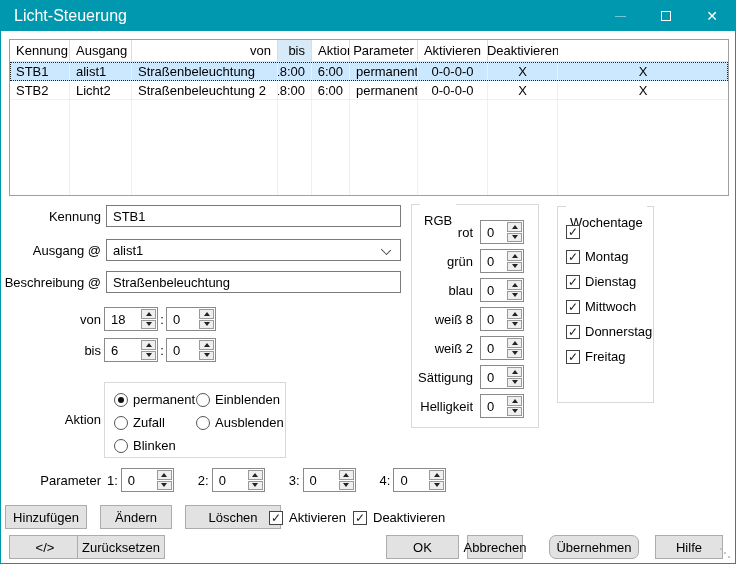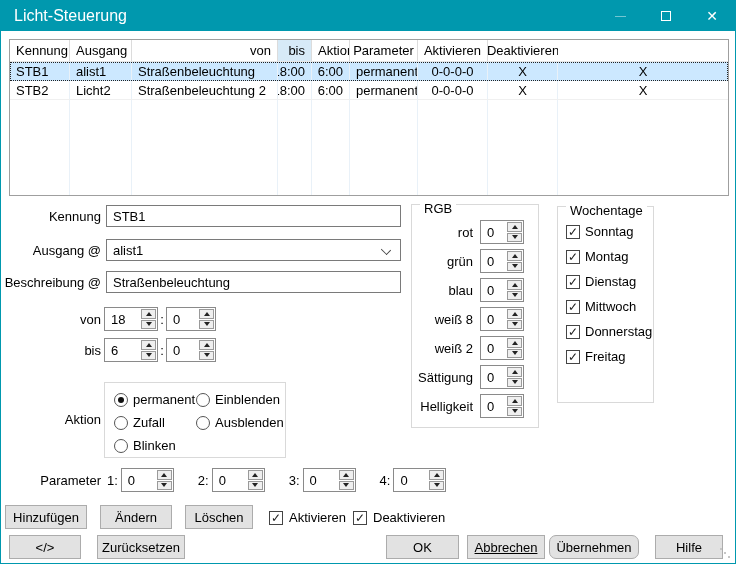--- a/index.html
+++ b/index.html
@@ -41,21 +41,21 @@
 
   .spin { display:flex; height:24px; border:1px solid #8a8a8a; background:#fff; }
   .spin .sv { flex:1; display:flex; align-items:center; padding-left:6px; overflow:hidden; }
   .spin .sbtns { width:17px; display:flex; flex-direction:column; padding:1px; gap:1px; }
   .spin .sb { flex:1; border:1px solid #9a9a9a; background:#efefef; display:flex; align-items:center; justify-content:center; }
   .tri-up { width:0; height:0; border-left:3px solid transparent; border-right:3px solid transparent; border-bottom:4px solid #222; }
   .tri-down { width:0; height:0; border-left:3px solid transparent; border-right:3px solid transparent; border-top:4px solid #222; }
   .abs-spin { position:absolute; }
 
   .groupbox { position:absolute; border:1px solid #d9d9d9; background:#fff; }
-  .legend { position:absolute; top:-8px; left:8px; background:#fff; padding:4px 4px; }
+  .legend { position:absolute; top:-8px; left:8px; background:#fff; padding:16px 4px; }
 
   .radio { width:14px; height:14px; border:1px solid #555; border-radius:50%; background:#fff; position:relative; flex:0 0 14px; }
   .radio.on::after { content:""; position:absolute; left:3px; top:3px; width:6px; height:6px; border-radius:50%; background:#111; }
   .cb { width:14px; height:14px; border:1px solid #444; background:#fff; position:relative; flex:0 0 14px; }
   .cb.on::after { content:"✓"; position:absolute; left:1px; top:-1px; font-size:12px; line-height:14px; color:#222; }
   .ctrl-row { display:flex; align-items:center; gap:6px; }
 
   .btn { position:absolute; height:24px; background:#e2e2e2; border:1px solid #acacac; display:flex; align-items:center; justify-content:center; font-size:13px; white-space:nowrap; }
 
   
@@ -83,27 +83,27 @@
   .rgb-box { left:410px; top:203px; width:128px; height:224px; padding:15px 8px 0 0; display:flex; flex-direction:column; gap:5px; }
   .rgb-row { display:flex; align-items:center; height:24px; }
   .rgb-row .rlbl { width:68px; text-align:right; padding-right:7px; white-space:nowrap; }
   .rgb-row .spin { width:44px; }
 
   .wt-box { left:556px; top:205px; width:97px; height:197px; padding:12px 0 0 8px; display:flex; flex-direction:column; }
   .wt-row { display:flex; align-items:center; gap:5px; height:25px; white-space:nowrap; }
 
   .b-hinzufuegen { left:4px; top:504px; width:82px; }
   .b-aendern { left:99px; top:504px; width:72px; }
-  .b-loeschen { left:184px; top:504px; width:68px; }
+  .b-loeschen { left:184px; top:504px; width:96px; }
   .cbx-akt { position:absolute; left:268px; top:509px; }
   .cbx-deakt { position:absolute; left:352px; top:509px; }
   .b-code { left:8px; top:534px; width:72px; }
-  .b-zuruecksetzen { left:96px; top:534px; width:88px; }
+  .b-zuruecksetzen { left:76px; top:534px; width:88px; }
   .b-ok { left:385px; top:534px; width:73px; }
-  .b-abbrechen { left:466px; top:534px; width:78px;text-decoration:underline; }
+  .b-abbrechen { left:466px; top:534px; width:56px; }
   .b-uebernehmen { left:548px; top:534px; width:90px;border-radius:7px; }
   .b-hilfe { left:654px; top:534px; width:68px; }
 
   .grip { position:absolute; right:13px; bottom:13px; width:2px; height:2px; background:#c6c6c6; box-shadow:4px 4px 0 #c6c6c6, 8px 8px 0 #c6c6c6; }
 </style>
 </head>
 <body>
 
 <div class="window">
 

